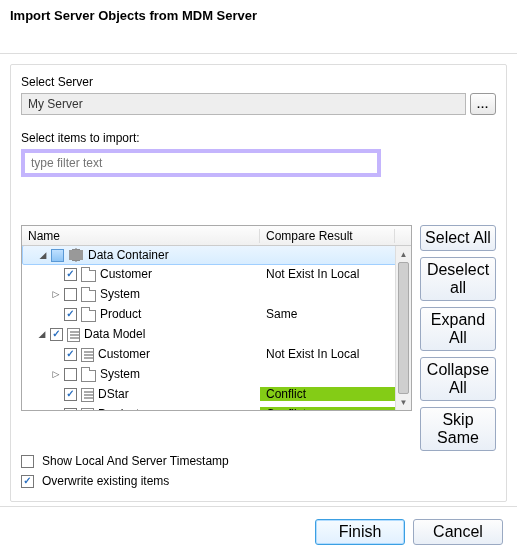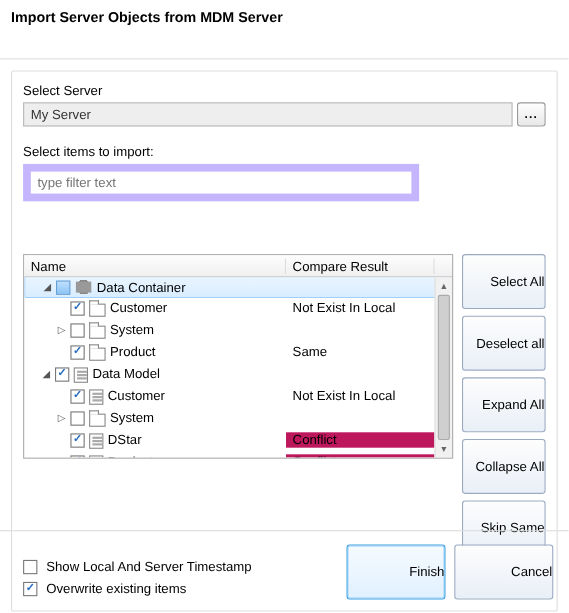--- a/index.html
+++ b/index.html
@@ -49,21 +49,21 @@
     border-radius: 3px;
     background: linear-gradient(#fefefe,#e8e8e8);
     display:flex;align-items:center;justify-content:center;
     cursor:pointer;
     font-weight:bold;
     letter-spacing:1px;
     font-size:11px;
   }
   .filter-input {
     width: 360px;
-    border: 7px solid #c4b5fd;
+    border: 4px solid #c4b5fd;
     padding: 3px 6px;
     font-family: inherit;
     font-size: 12px;
     margin-bottom: 6px;
   }
   .tree-buttons-row {
     display:flex;
     gap:8px;
     align-items:flex-start;
     margin-top:42px;
@@ -146,38 +146,38 @@
   }
   .cell-name { width:238px; display:flex; align-items:center; overflow:hidden;}
   .cell-cmp { flex:1; padding-left:6px;}
   .row-selected {
     background: linear-gradient(#eaf5ff,#d8edff);
     border:1px solid #a0cfff;
     border-radius:2px;
     margin:-1px 0;
   }
   .cmp-conflict {
-    background:#be185d;
+    background:#84cc16;
   }
   .scrollbar-v {
     position:absolute; right:0;top:0;width:16px;height:100%;
     background:#f1f1f1;border-left:1px solid #ddd;
     display:flex;flex-direction:column;
   }
   .sb-btn{height:16px;display:flex;align-items:center;justify-content:center;font-size:8px;color:#666;cursor:pointer;}
   .sb-thumb{flex:1;margin:0 2px;background:#cfcfcf;border:1px solid #aaa;border-radius:2px;}
   .side-buttons { display:flex;flex-direction:column;gap:6px; width:76px;}
   .btn {
     border:1px solid #9aa9c2;
     border-radius:3px;
     background:linear-gradient(#fdfdfd,#e9eff7);
-    padding:17px 0;
-    font-family:inherit;font-size:12px;
+    padding:3px 0;
+    font-family:inherit;font-size:16px;
     cursor:pointer;
-    text-align:right;
+    text-align:center;
   }
   .checks-area { }
   .check-line { display:flex;align-items:center;height:20px;gap:4px;}
   .bottom-bar {
     position:absolute;
     bottom:0;left:0;right:0;
     border-top:1px solid #ddd;
     padding:12px 14px;
     display:flex;justify-content:flex-end;gap:8px;
   }

